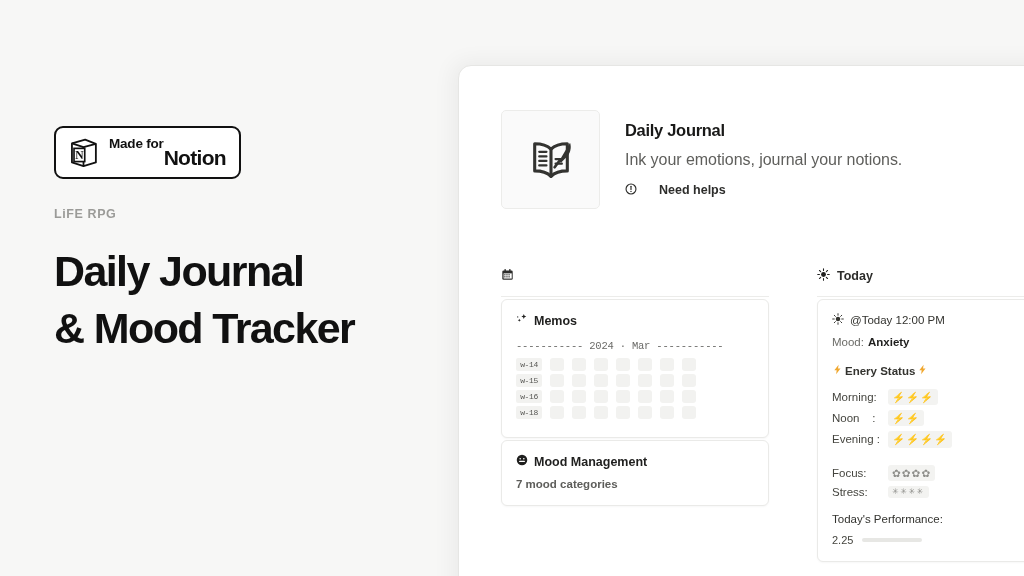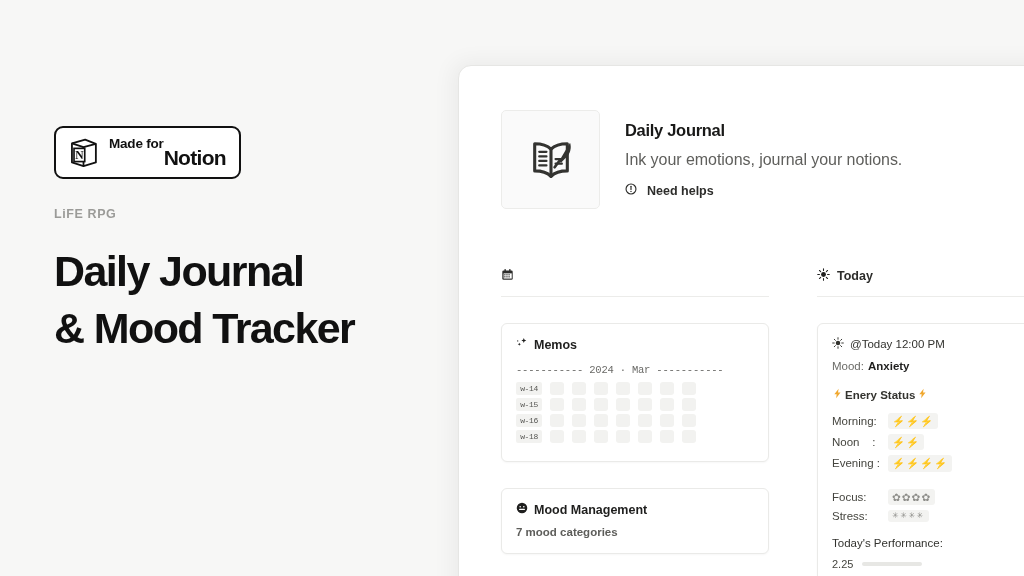--- a/index.html
+++ b/index.html
@@ -48,39 +48,39 @@
   .doc-head { display:flex; gap:25px; padding:44px 0 0 42px; }
   .doc-icon-tile {
     width:99px; height:99px; flex:0 0 99px;
     background:#fafafa; border:1px solid #ececea; border-radius:5px;
     display:flex; align-items:center; justify-content:center;
   }
   .doc-meta { padding-top:11px; }
   .doc-title { font-size:16.5px; font-weight:700; letter-spacing:-.3px; color:#191918; }
   .doc-sub { margin-top:11px; font-size:16px; color:#5f5f5c; letter-spacing:-.05px; }
   .doc-help {
-    margin-top:14px; display:flex; align-items:center; gap:10px;
+    margin-top:14px; display:flex; align-items:flex-start; gap:22px;
     font-size:12.5px; font-weight:700; color:#2d2d2b;
   }
 
   
   .cols { display:flex; gap:48px; padding:58px 0 0 42px; }
   .col-left { width:268px; flex:0 0 268px; }
   .col-right { width:252px; flex:0 0 252px; }
 
   .sec-head {
     display:flex; align-items:center; gap:7px;
     font-size:12.5px; font-weight:600; color:#2d2d2b;
     height:18px;
   }
   .sec-rule { margin-top:11px; height:1px; background:#ececea; }
 
   
   .card {
-    margin-top:26px; background:#fff;
+    margin-top:2px; background:#fff;
     border:1px solid #eaeae8; border-radius:6px;
     box-shadow:0 1px 2px rgba(0,0,0,.035);
     padding:13px 8px 15px 14px;
   }
   .card-title {
     display:flex; align-items:center; gap:6px;
     font-size:12.5px; font-weight:600; color:#1f1f1e;
   }
   .card-sub { margin-top:9px; font-size:11.5px; color:#5d5d5a;font-weight:bold; }
 

